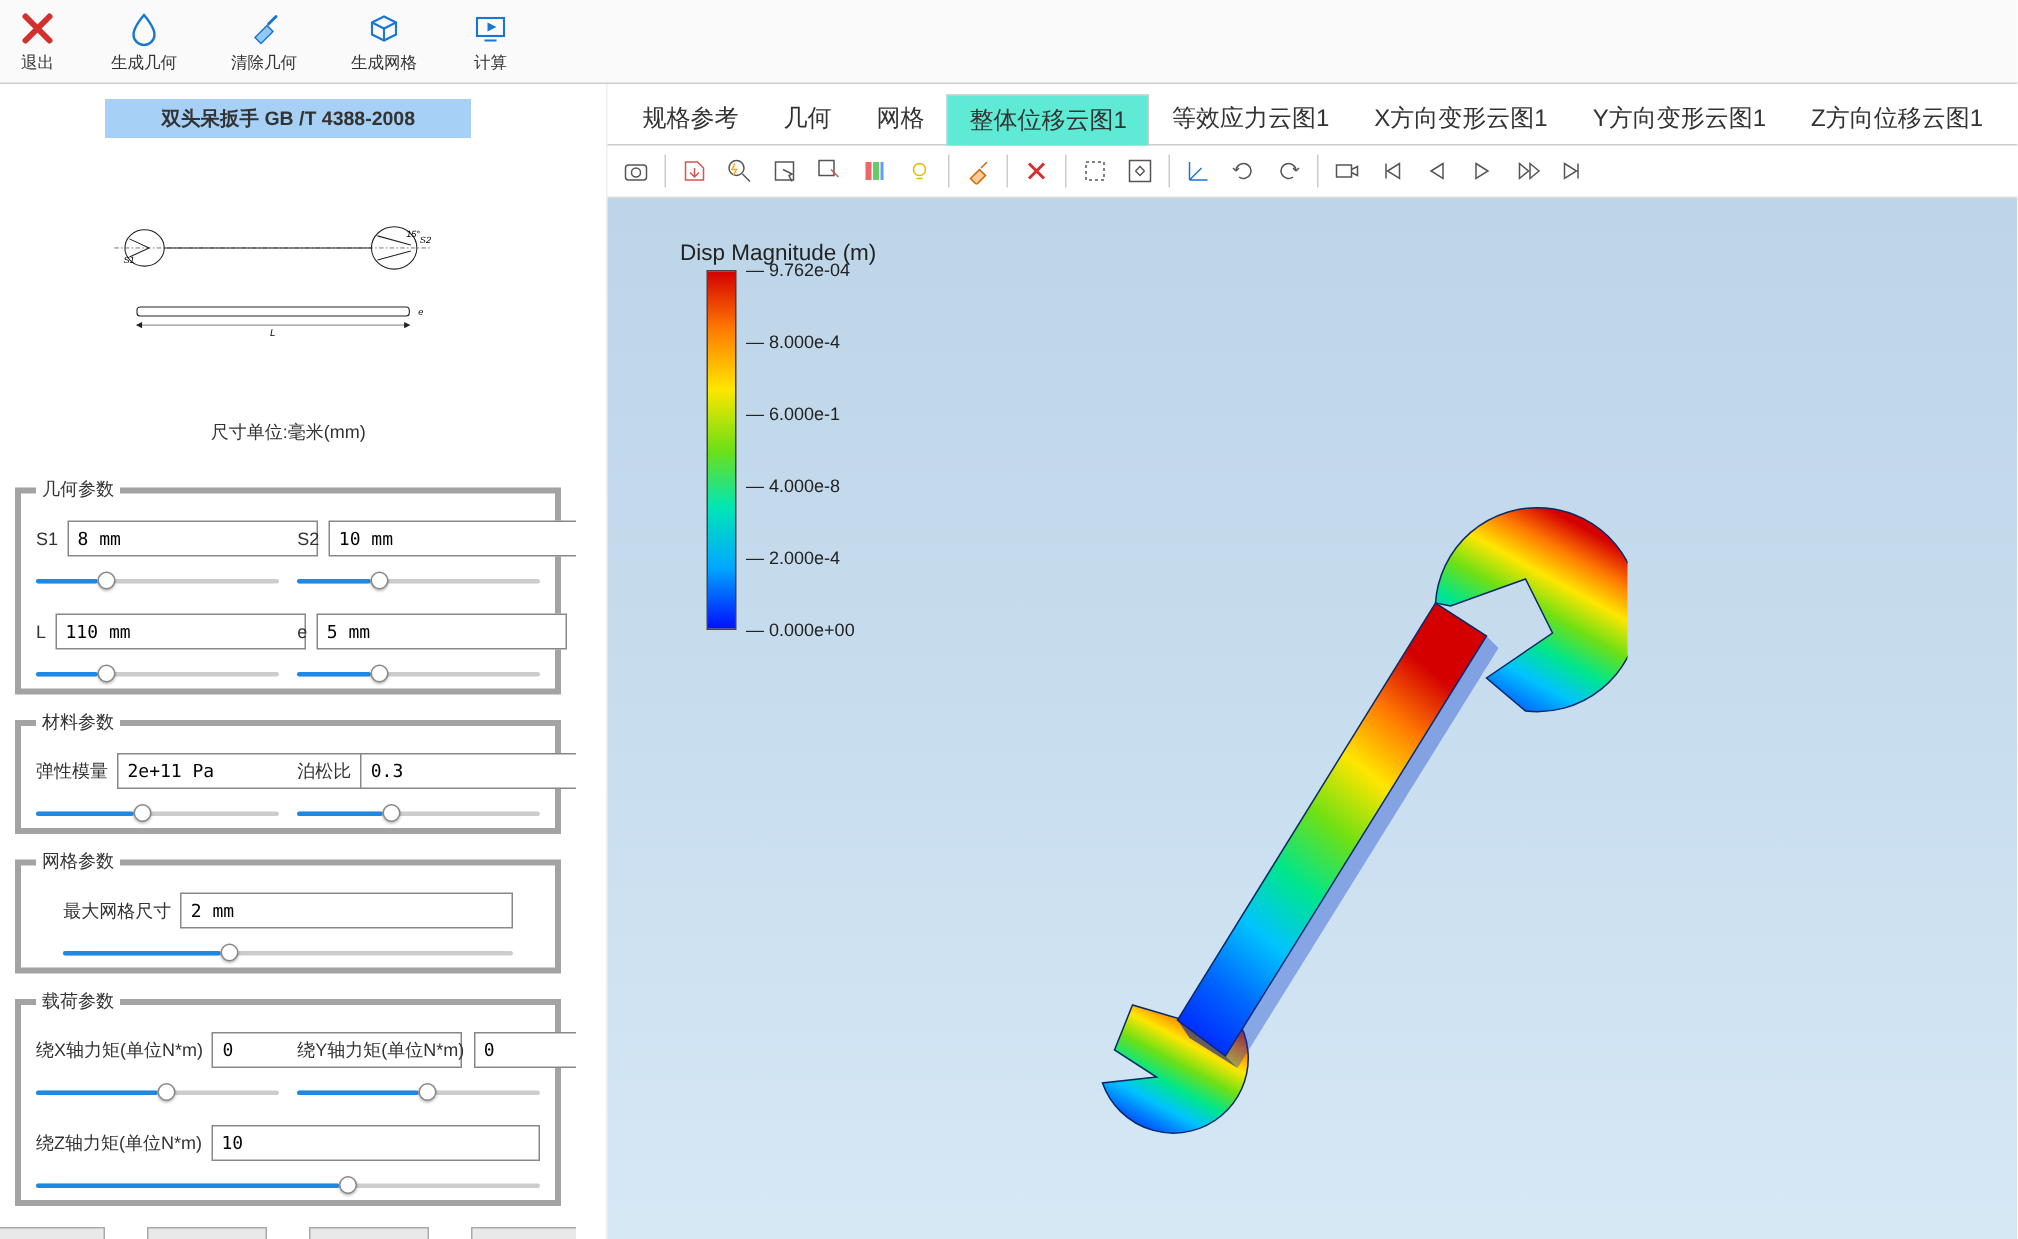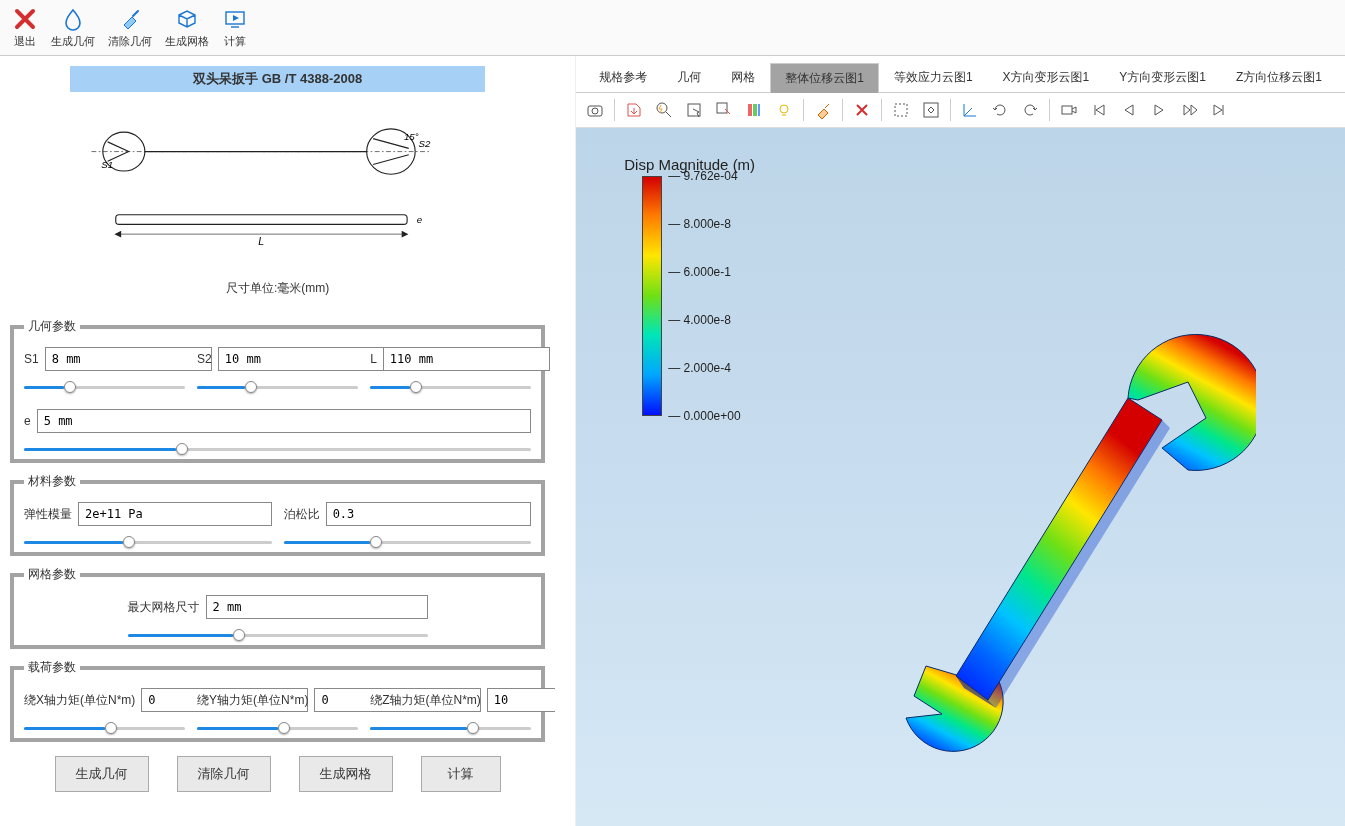--- a/index.html
+++ b/index.html
@@ -1,20 +1,20 @@
 <!DOCTYPE html>
 <html><head>
 <meta charset="utf-8">
 <style>
 * { box-sizing: border-box; margin: 0; padding: 0; }
 body { font-family: "Microsoft YaHei", Arial, sans-serif; font-size: 12px; background: #fff; color: #333; }
 .app { display: flex; flex-direction: column; width: 1345px; height: 826px; }
 
 
-.ribbon { display: flex; gap: 9px; padding: 4px 10px; border-bottom: 1px solid #ccc; background: #fafafa; height: 56px; align-items: flex-start; }
+.ribbon { display: flex; gap: 32px; padding: 4px 10px; border-bottom: 1px solid #ccc; background: #fafafa; height: 56px; align-items: flex-start; }
 .ribbon-item { display: flex; flex-direction: column; align-items: center; gap: 2px; cursor: pointer; padding: 2px 2px; }
 .ribbon-item .ricon { width: 26px; height: 26px; display: flex; align-items: center; justify-content: center; }
 .ribbon-item .rlabel { font-size: 11px; color: #333; }
 
 
 .main { display: flex; flex: 1; overflow: hidden; gap: 20px; }
 .left { width: 660px; padding: 10px; overflow-y: auto; }
 .right { flex: 1; display: flex; flex-direction: column; border-left: 1px solid #eee; }
 
 
@@ -36,22 +36,22 @@
 .slider-thumb { position: absolute; top: 2px; width: 12px; height: 12px; background: #fff; border: 1px solid #888; border-radius: 50%; box-shadow: 0 1px 2px rgba(0,0,0,.3); }
 
 .mesh-row { display: flex; justify-content: center; }
 .mesh-row .param { flex: 0 0 300px; }
 
 .btn-row { display: flex; gap: 28px; justify-content: center; margin-top: 14px; }
 .btn { background: #e9e9e9; border: 1px solid #aaa; padding: 8px 20px; font-size: 13px; cursor: pointer; min-width: 80px; text-align: center; }
 
 
 .tabs { display: flex; border-bottom: 1px solid #ccc; padding: 6px 8px 0; gap: 0; }
-.tab { padding: 6px 14px; font-size: 12px; cursor: pointer; border: 1px solid transparent; border-bottom: none; white-space: nowrap; }
-.tab.active { border-color: #ccc; background: #a3a3a3; position: relative; top: 1px; }
+.tab { padding: 6px 14px; font-size: 16px; cursor: pointer; border: 1px solid transparent; border-bottom: none; white-space: nowrap; }
+.tab.active { border-color: #ccc; background: #5eead4; position: relative; top: 1px; }
 .view-toolbar { display: flex; gap: 4px; padding: 4px 6px; border-bottom: 1px solid #ddd; align-items: center; flex-wrap: wrap; }
 .vbtn { width: 26px; height: 26px; display: flex; align-items: center; justify-content: center; cursor: pointer; border: 1px solid transparent; }
 .vsep { width: 1px; height: 22px; background: #ccc; margin: 0 2px; }
 
 .viewport { flex: 1; background: linear-gradient(180deg, #bdd5e8 0%, #cadff0 60%, #d7e8f5 100%); position: relative; overflow: hidden; }
 .legend-title { position: absolute; top: 28px; left: 48px; font-size: 15px; color: #222; }
 .colorbar { position: absolute; top: 48px; left: 66px; width: 20px; height: 240px; background: linear-gradient(180deg, #d40000 0%, #ff7a00 16%, #ffe600 33%, #6ee015 50%, #00e6b6 66%, #00a7ff 83%, #0010ff 100%); border: 1px solid #444; }
 .cb-ticks { position: absolute; top: 48px; left: 92px; height: 240px; font-size: 12px; color: #222; }
 .cb-tick { position: absolute; left: 0; transform: translateY(-50%); white-space: nowrap; }
 .cb-ticklabel::before { content: "— "; }
@@ -414,21 +414,21 @@
               <path d="M4 4l8 5-8 5zM13 4v10" fill="none" stroke="#555"></path>
             </svg>
           </div>
       </div>
 
       <div class="viewport">
         <div class="legend-title">Disp Magnitude (m)</div>
         <div class="colorbar"></div>
         <div class="cb-ticks">
           <div class="cb-tick cb-ticklabel" style="top:0%">9.762e-04</div>
-          <div class="cb-tick cb-ticklabel" style="top:20%">8.000e-8</div>
+          <div class="cb-tick cb-ticklabel" style="top:20%">8.000e-4</div>
           <div class="cb-tick cb-ticklabel" style="top:40%">6.000e-1</div>
           <div class="cb-tick cb-ticklabel" style="top:60%">4.000e-8</div>
           <div class="cb-tick cb-ticklabel" style="top:80%">2.000e-4</div>
           <div class="cb-tick cb-ticklabel" style="top:100%">0.000e+00</div>
         </div>
 
         <svg class="wrench-svg" viewBox="0 0 500 620">
           <defs>
             <linearGradient id="dispGrad" x1="0" y1="1" x2="0.55" y2="0">
               <stop offset="0%" stop-color="#0010ff"></stop>

